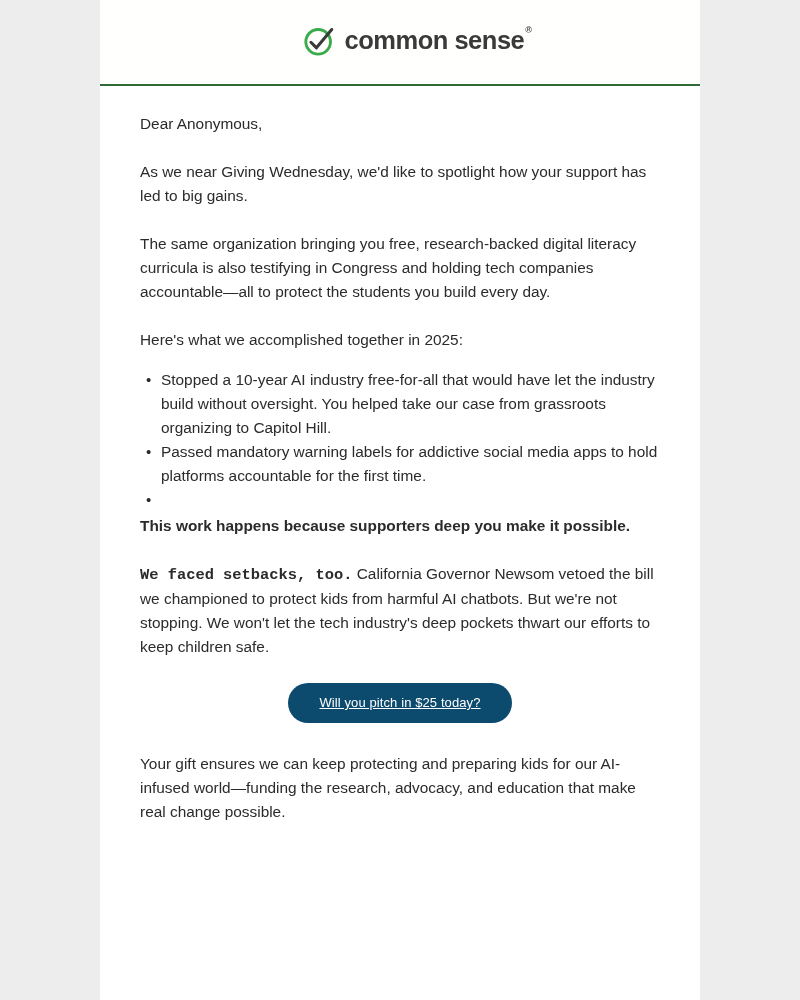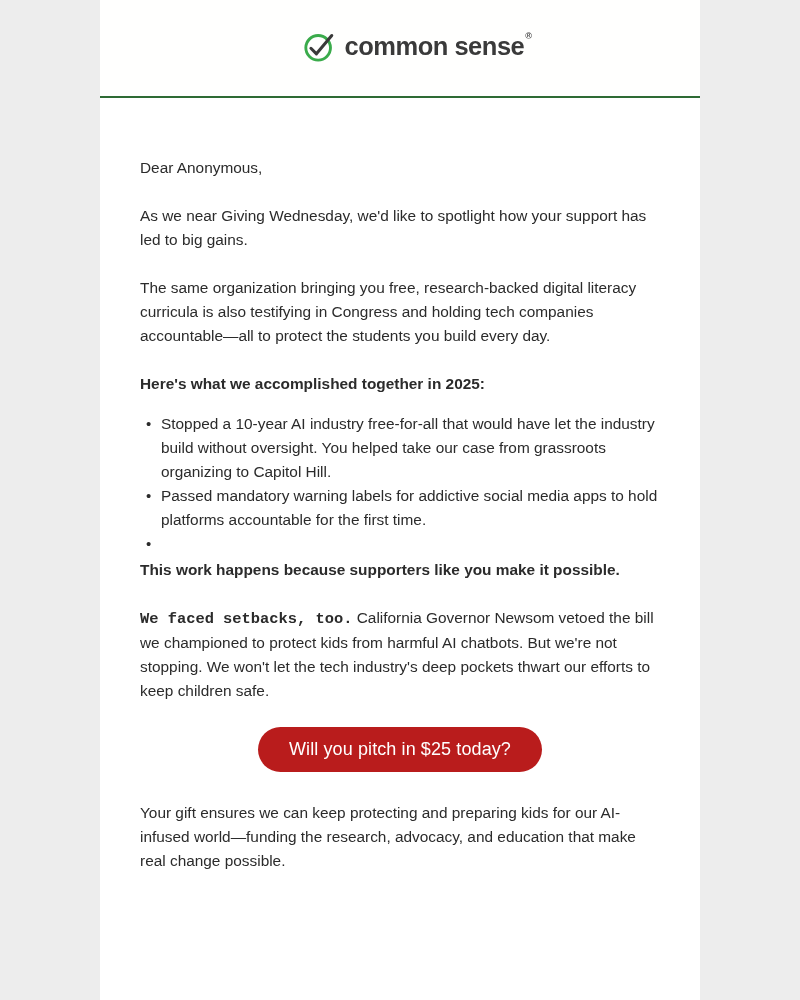--- a/index.html
+++ b/index.html
@@ -19,21 +19,21 @@
     position: absolute;
     left: 100px;
     top: 0;
     width: 600px;
     min-height: 1000px;
     background: #ffffff;
   }
 
   
   .email-header {
-    height: 96px;
+    height: 84px;
     background: #fffffe;
     display: flex;
     align-items: center;
     justify-content: center;
     padding-left: 32px;
   }
   .logo-lockup {
     display: flex;
     align-items: center;
     gap: 9px;
@@ -68,28 +68,26 @@
     background: #2e6b34;
     width: 100%;
   }
 
   
   .email-body {
     padding: 26px 40px 0 40px;
     color: #2b2b2b;
     font-size: 15.4px;
     line-height: 24px;
-    margin-top: 32px;
   }
   .email-body p {
     margin: 0 0 24px 0;
   }
   .tight-lead {
     margin-bottom: 16px !important;
-    font-weight: bold;
   }
 
   ul.accomplishments {
     margin: 0 0 26px 0;
     padding: 0;
     list-style: none;
   }
   ul.accomplishments li {
     position: relative;
     padding-left: 21px;
@@ -113,30 +111,31 @@
     font-family: Liberation Mono, monospace;
   }
 
   
   .cta-row {
     text-align: center;
     margin: 22px 0 29px 0;
   }
   .cta-button {
     display: inline-block;
-    background: #b91c1c;
+    background: #0c4a6e;
     color: #ffffff;
-    font-size: 18px;
+    font-size: 13px;
     line-height: 1;
     padding: 13px 31px 14px 31px;
     border: none;
     border-radius: 999px;
     cursor: pointer;
     font-family: "Liberation Sans", sans-serif;
     letter-spacing: 0.1px;
+    text-decoration: underline;
   }
 
   .inline-link {
     color: #5c5aa8;
     text-decoration: underline;
     cursor: pointer;
   }
 </style>
 </head>
 <body>
@@ -171,21 +170,21 @@
       </li>
       <li>
         <span class="bullet-dot">•</span>
         <span>Passed mandatory warning labels for addictive social media apps to hold platforms accountable for the first time.</span>
       </li>
       <li>
         <span class="bullet-dot">•</span>
       </li>
     </ul>
 
-    <p class="emphasis-line">This work happens because supporters like you make it possible.</p>
+    <p class="emphasis-line">This work happens because supporters deep you make it possible.</p>
 
     <p><span class="lead-bold">We faced setbacks, too.</span><span> California Governor Newsom vetoed the bill we championed to protect kids from harmful AI chatbots. But we're not stopping. We won't let the tech industry's deep pockets thwart our efforts to keep children safe.</span></p>
 
     <div class="cta-row">
       <button class="cta-button">Will you pitch in $25 today?</button>
     </div>
 
 
     <p>Your gift ensures we can keep protecting and preparing kids for our AI-infused world—funding the research, advocacy, and education that make real change possible.</p>
 

